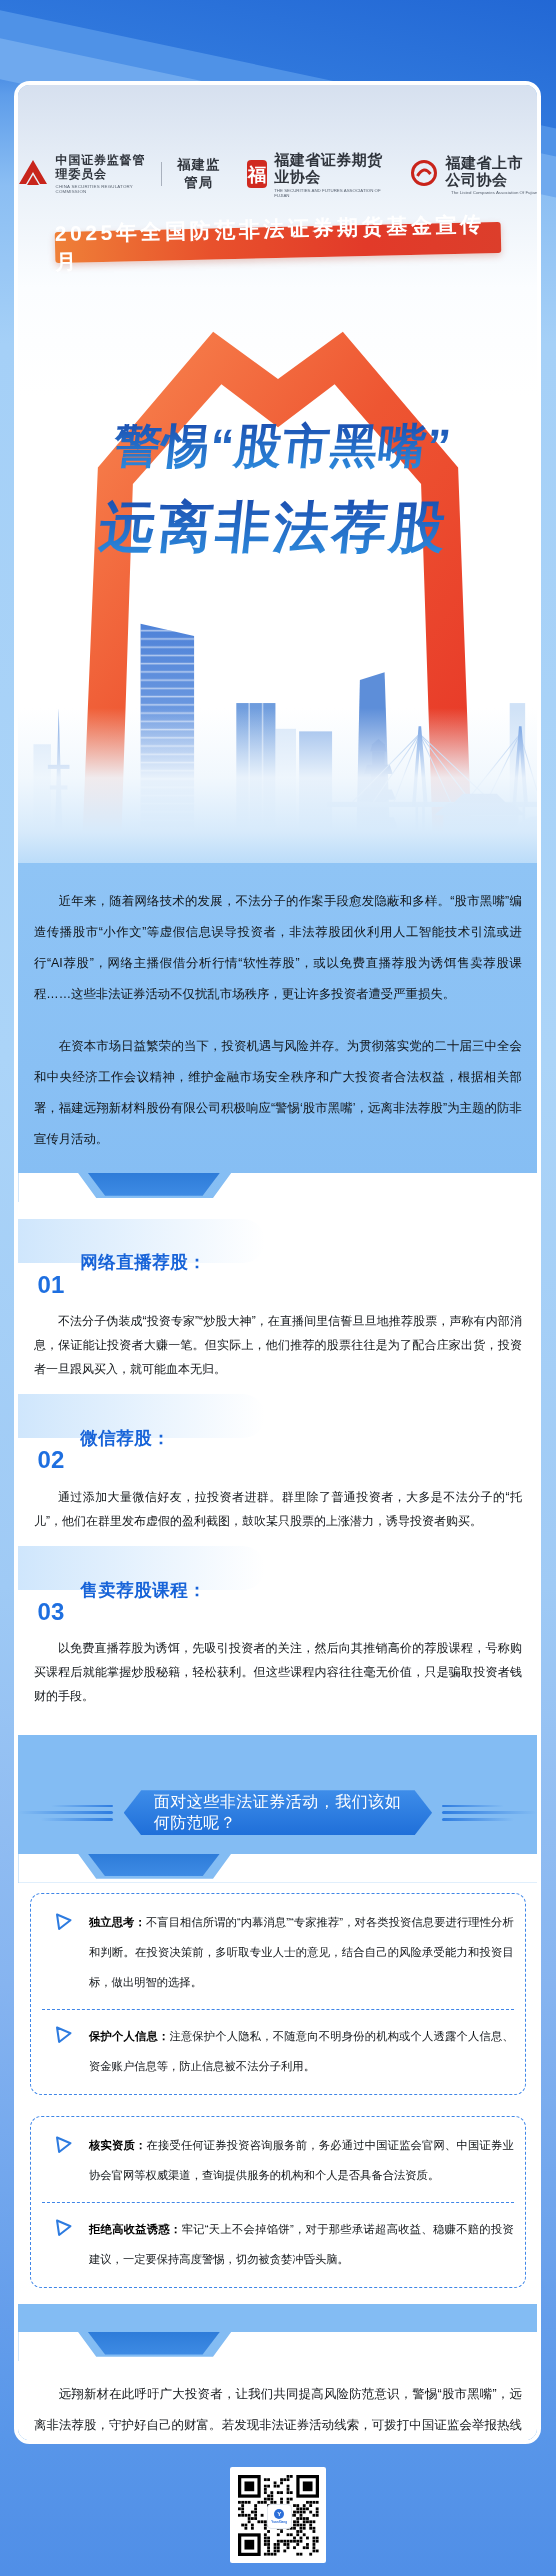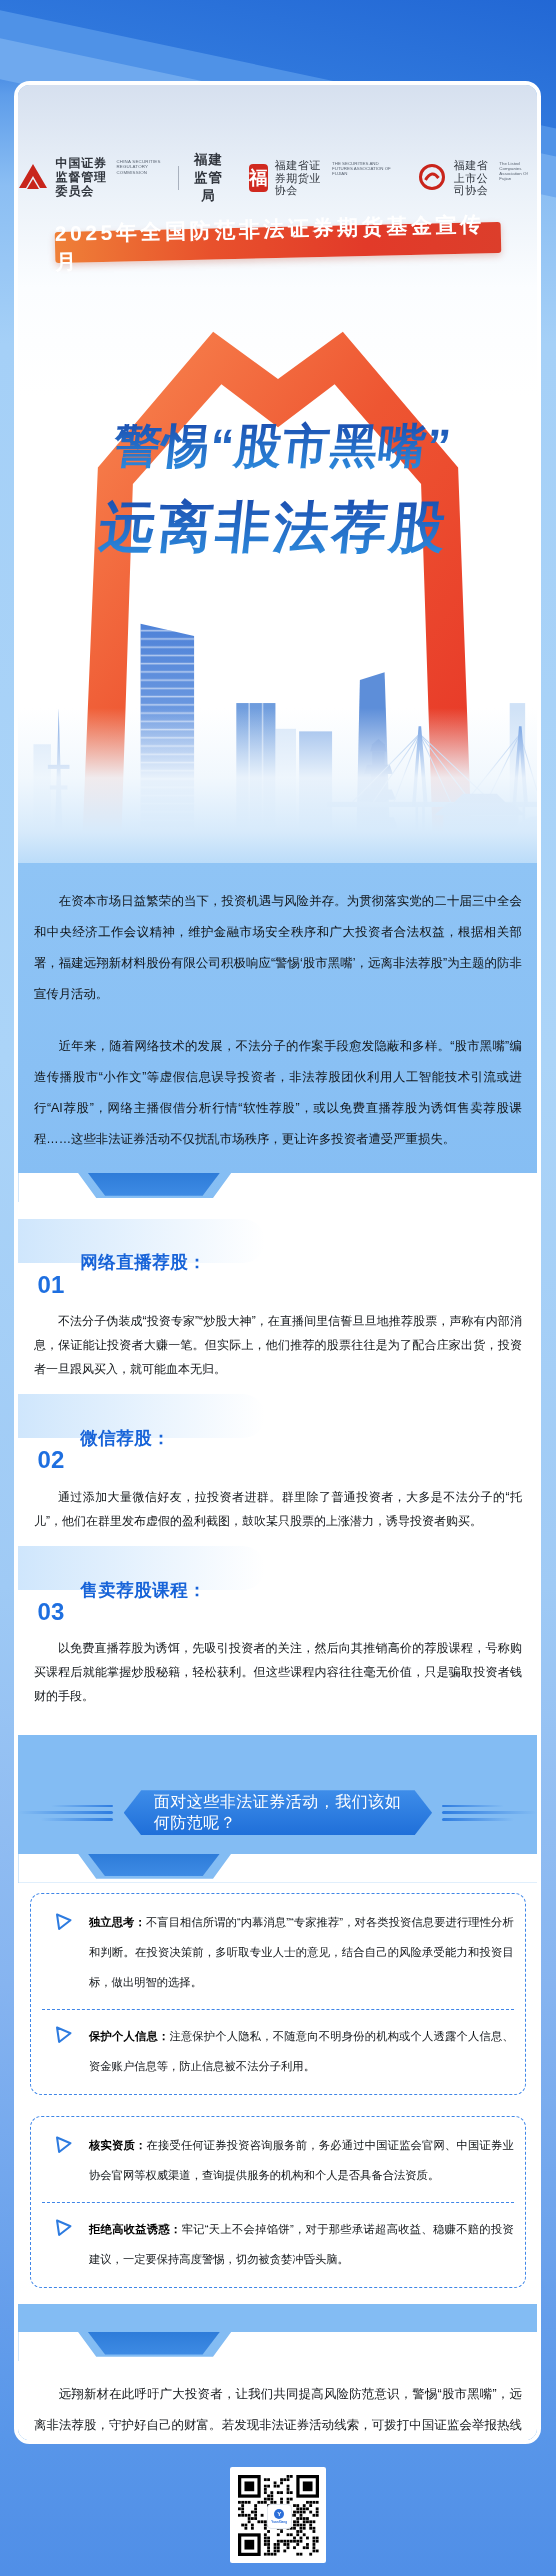--- a/index.html
+++ b/index.html
@@ -16,24 +16,24 @@
   
   .card{
     position:absolute;left:14.4px;top:81px;width:519px;height:2355px;
     border:4.1px solid #fff;border-radius:15.5px;overflow:hidden;z-index:2;
     background:#86BEF3;
   }
   
   .hero{position:relative;height:778px;background:linear-gradient(180deg,#D6E0EF 0%,#E9F0F8 12%,#FBFDFF 26%,#FFFFFF 40%,#FFFFFF 100%);}
   .logos{position:absolute;top:66px;left:0;width:100%;display:flex;justify-content:center;align-items:center;gap:25px;}
   .lg{display:flex;align-items:center;gap:7.2px;}
-  .lg .col{display:flex;line-height:1.15;}
+  .lg .col{display:flex;flex-direction:column;line-height:1.15;align-items:flex-end;}
   .cn1{font-size:12px;font-weight:700;color:#2F343C;letter-spacing:0.8px;}
   .en1{font-size:4.4px;color:#5A6472;letter-spacing:0.2px;margin-top:2.1px;}
-  .cn2{font-size:11px;font-weight:400;color:#2F343C;letter-spacing:0.5px;}
+  .cn2{font-size:15px;font-weight:700;color:#2F343C;letter-spacing:0.5px;}
   .en2{font-size:4.4px;color:#5A6472;margin-top:2.1px;}
   .vdiv{width:1px;height:24px;background:#A9B1BE;margin:0 7.2px;}
   .branch{font-size:13.4px;font-weight:700;color:#2F343C;letter-spacing:1px;text-align:center;}
   .sqmark{width:28px;height:28px;background:#D0291F;border-radius:4.1px;color:#fff;display:flex;align-items:center;justify-content:center;font-size:18.5px;font-weight:700;}
   
   .redbanner{
     position:absolute;top:142px;left:50%;width:446px;height:31px;margin-left:-223px;
     transform:rotate(-1.3deg);border-radius:3.1px;
     background:linear-gradient(92deg,#EF8038 0%,#E8512C 35%,#E23A29 70%,#DC3E2B 100%);
     display:flex;align-items:center;justify-content:center;
@@ -263,22 +263,22 @@
       <path d="M905,560 Q930,500 972,492 L960,560 Z" fill="#A9C8F0"></path>
 
       <path d="M150,560 Q245,432 340,560 Z" fill="#3F74C8"></path>
       <path d="M178,560 Q247,468 318,560 Z" fill="#5B8FDC"></path>
     </svg>
     <div class="fog"></div>
   </div>
 
   <div class="bluesec">
 
+    <p class="para">近年来，随着网络技术的发展，不法分子的作案手段愈发隐蔽和多样。“股市黑嘴”编造传播股市“小作文”等虚假信息误导投资者，非法荐股团伙利用人工智能技术引流或进行“AI荐股”，网络主播假借分析行情“软性荐股”，或以免费直播荐股为诱饵售卖荐股课程……这些非法证券活动不仅扰乱市场秩序，更让许多投资者遭受严重损失。</p>
     <p class="para">在资本市场日益繁荣的当下，投资机遇与风险并存。为贯彻落实党的二十届三中全会和中央经济工作会议精神，维护金融市场安全秩序和广大投资者合法权益，根据相关部署，福建远翔新材料股份有限公司积极响应“警惕‘股市黑嘴’，远离非法荐股”为主题的防非宣传月活动。</p>
-    <p class="para">近年来，随着网络技术的发展，不法分子的作案手段愈发隐蔽和多样。“股市黑嘴”编造传播股市“小作文”等虚假信息误导投资者，非法荐股团伙利用人工智能技术引流或进行“AI荐股”，网络主播假借分析行情“软性荐股”，或以免费直播荐股为诱饵售卖荐股课程……这些非法证券活动不仅扰乱市场秩序，更让许多投资者遭受严重损失。</p>
 
 
     <div class="wcard">
       <div class="wtop">
         <div class="white"></div>
           <div class="tab"></div>
       </div>
       <div class="wbody">
         <div class="itemhead">
           <div class="numchip">01</div>

